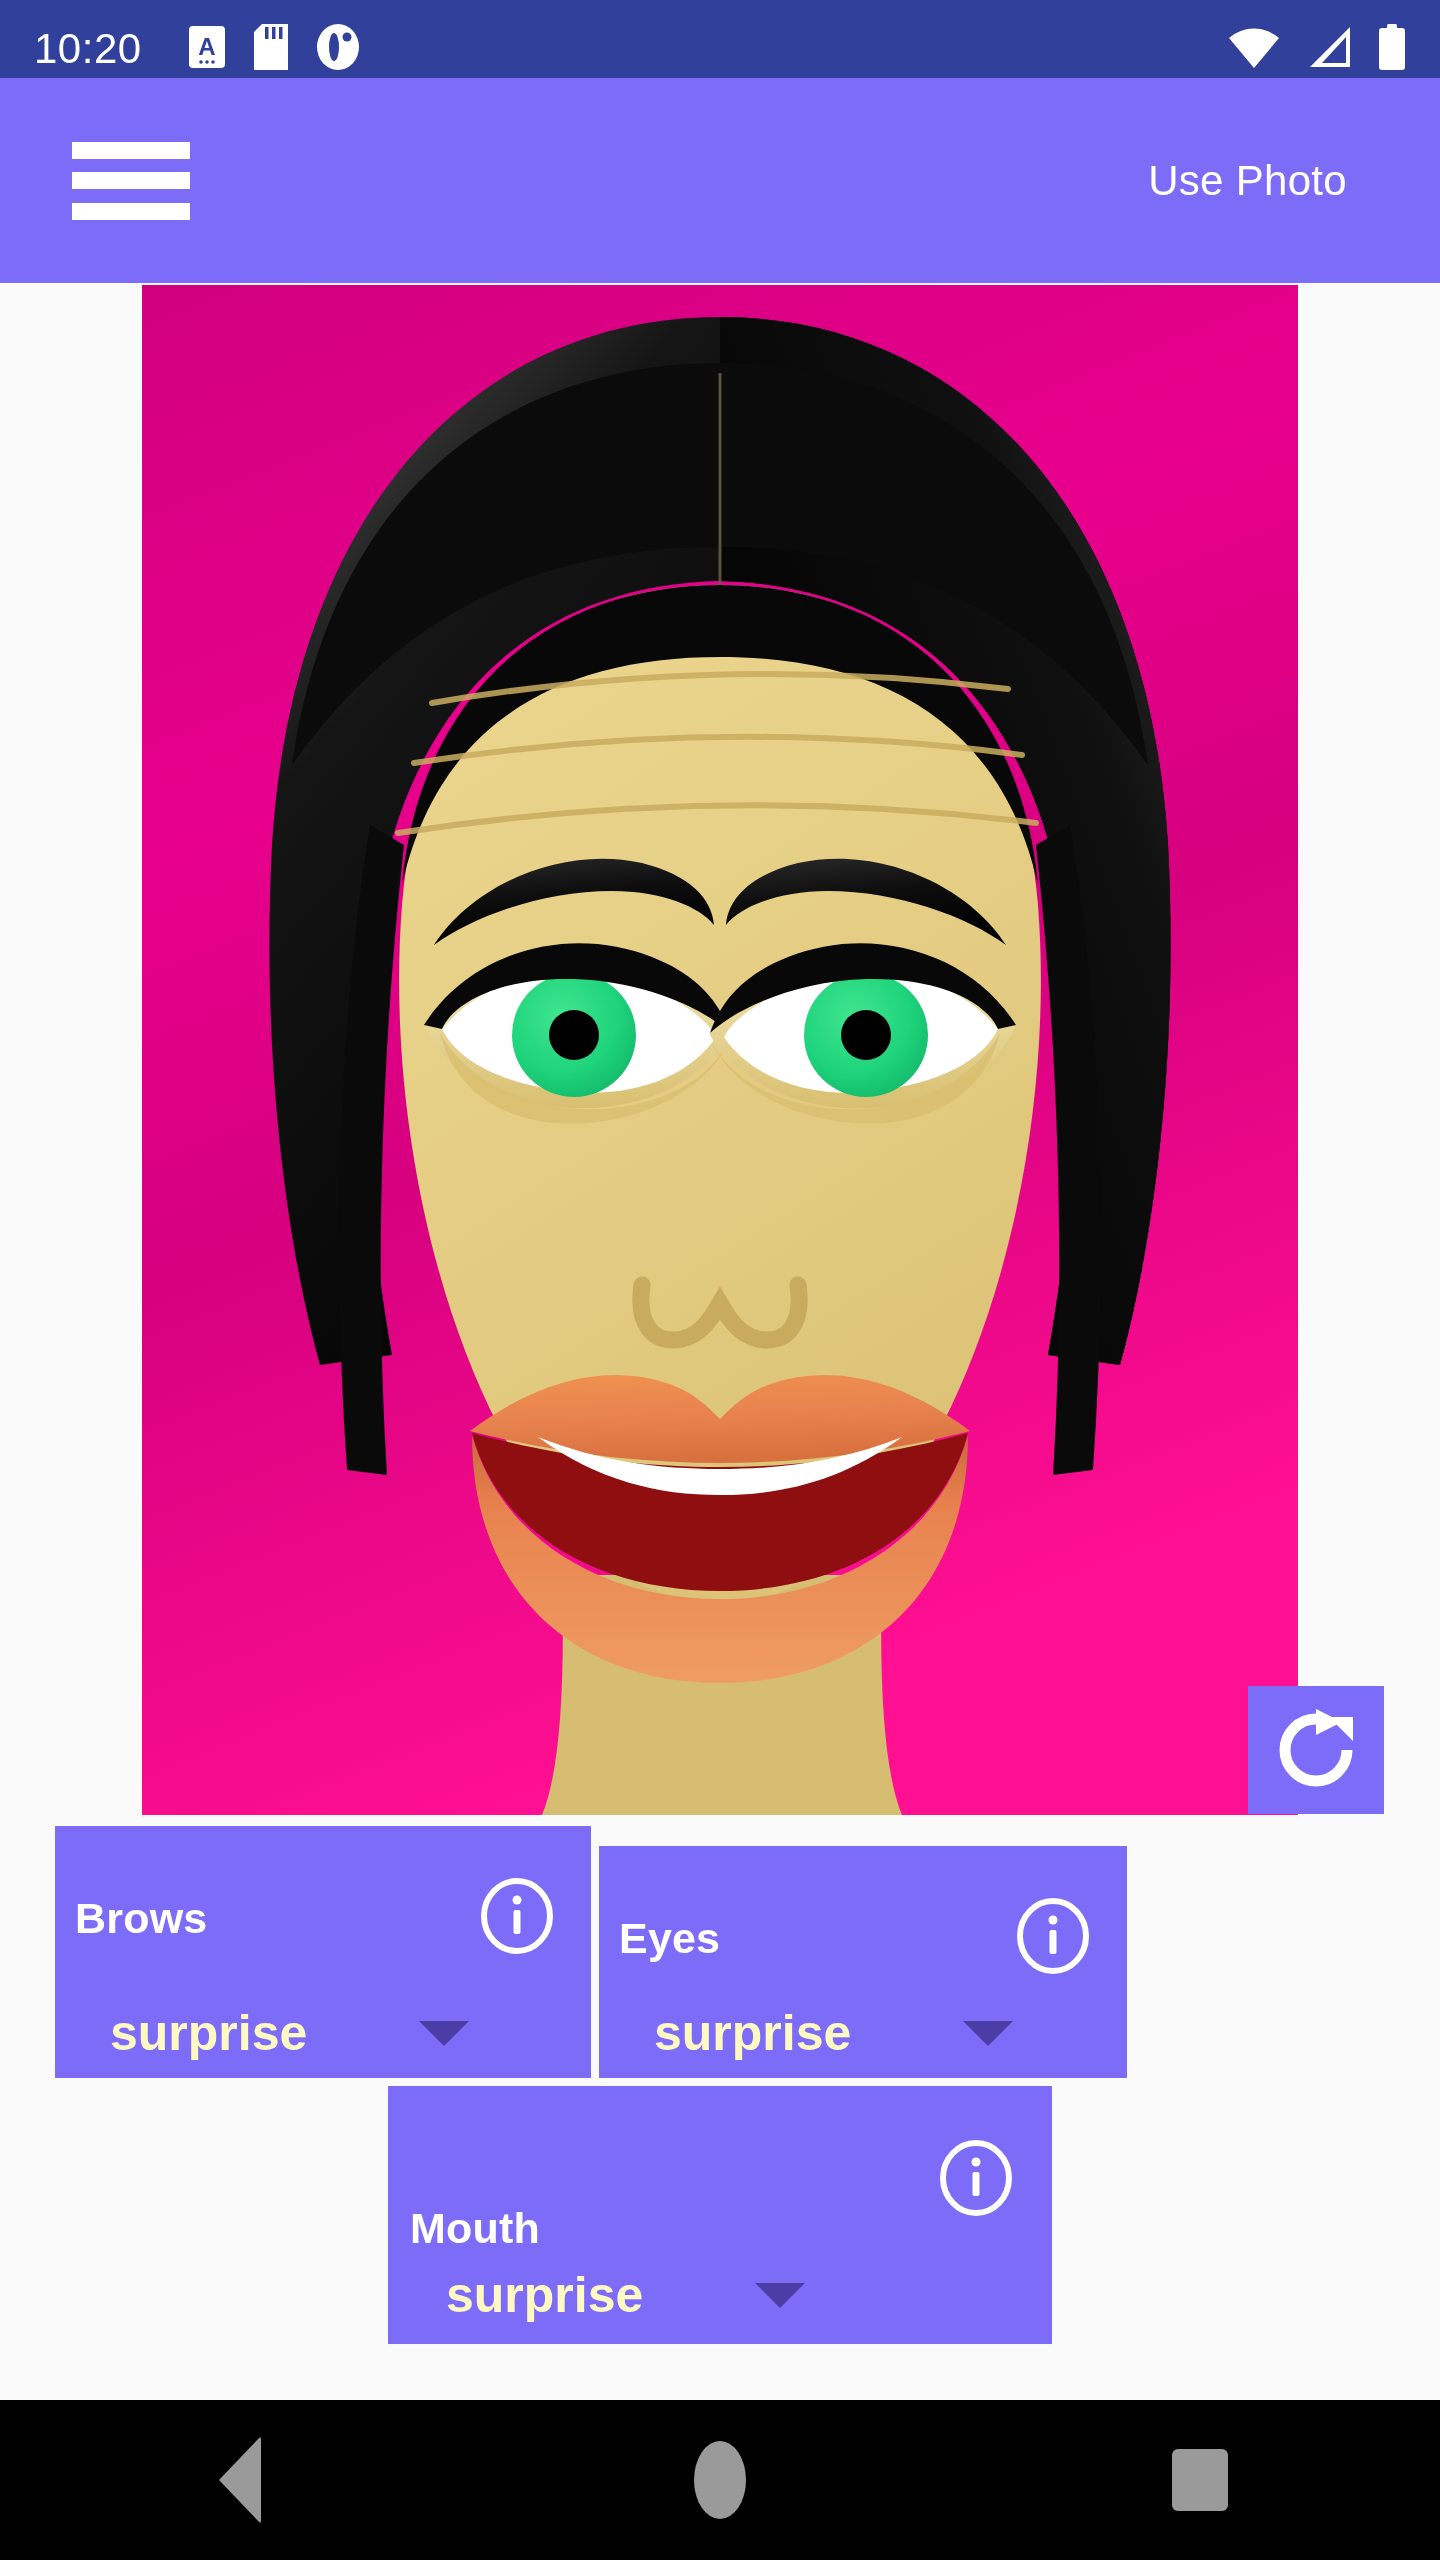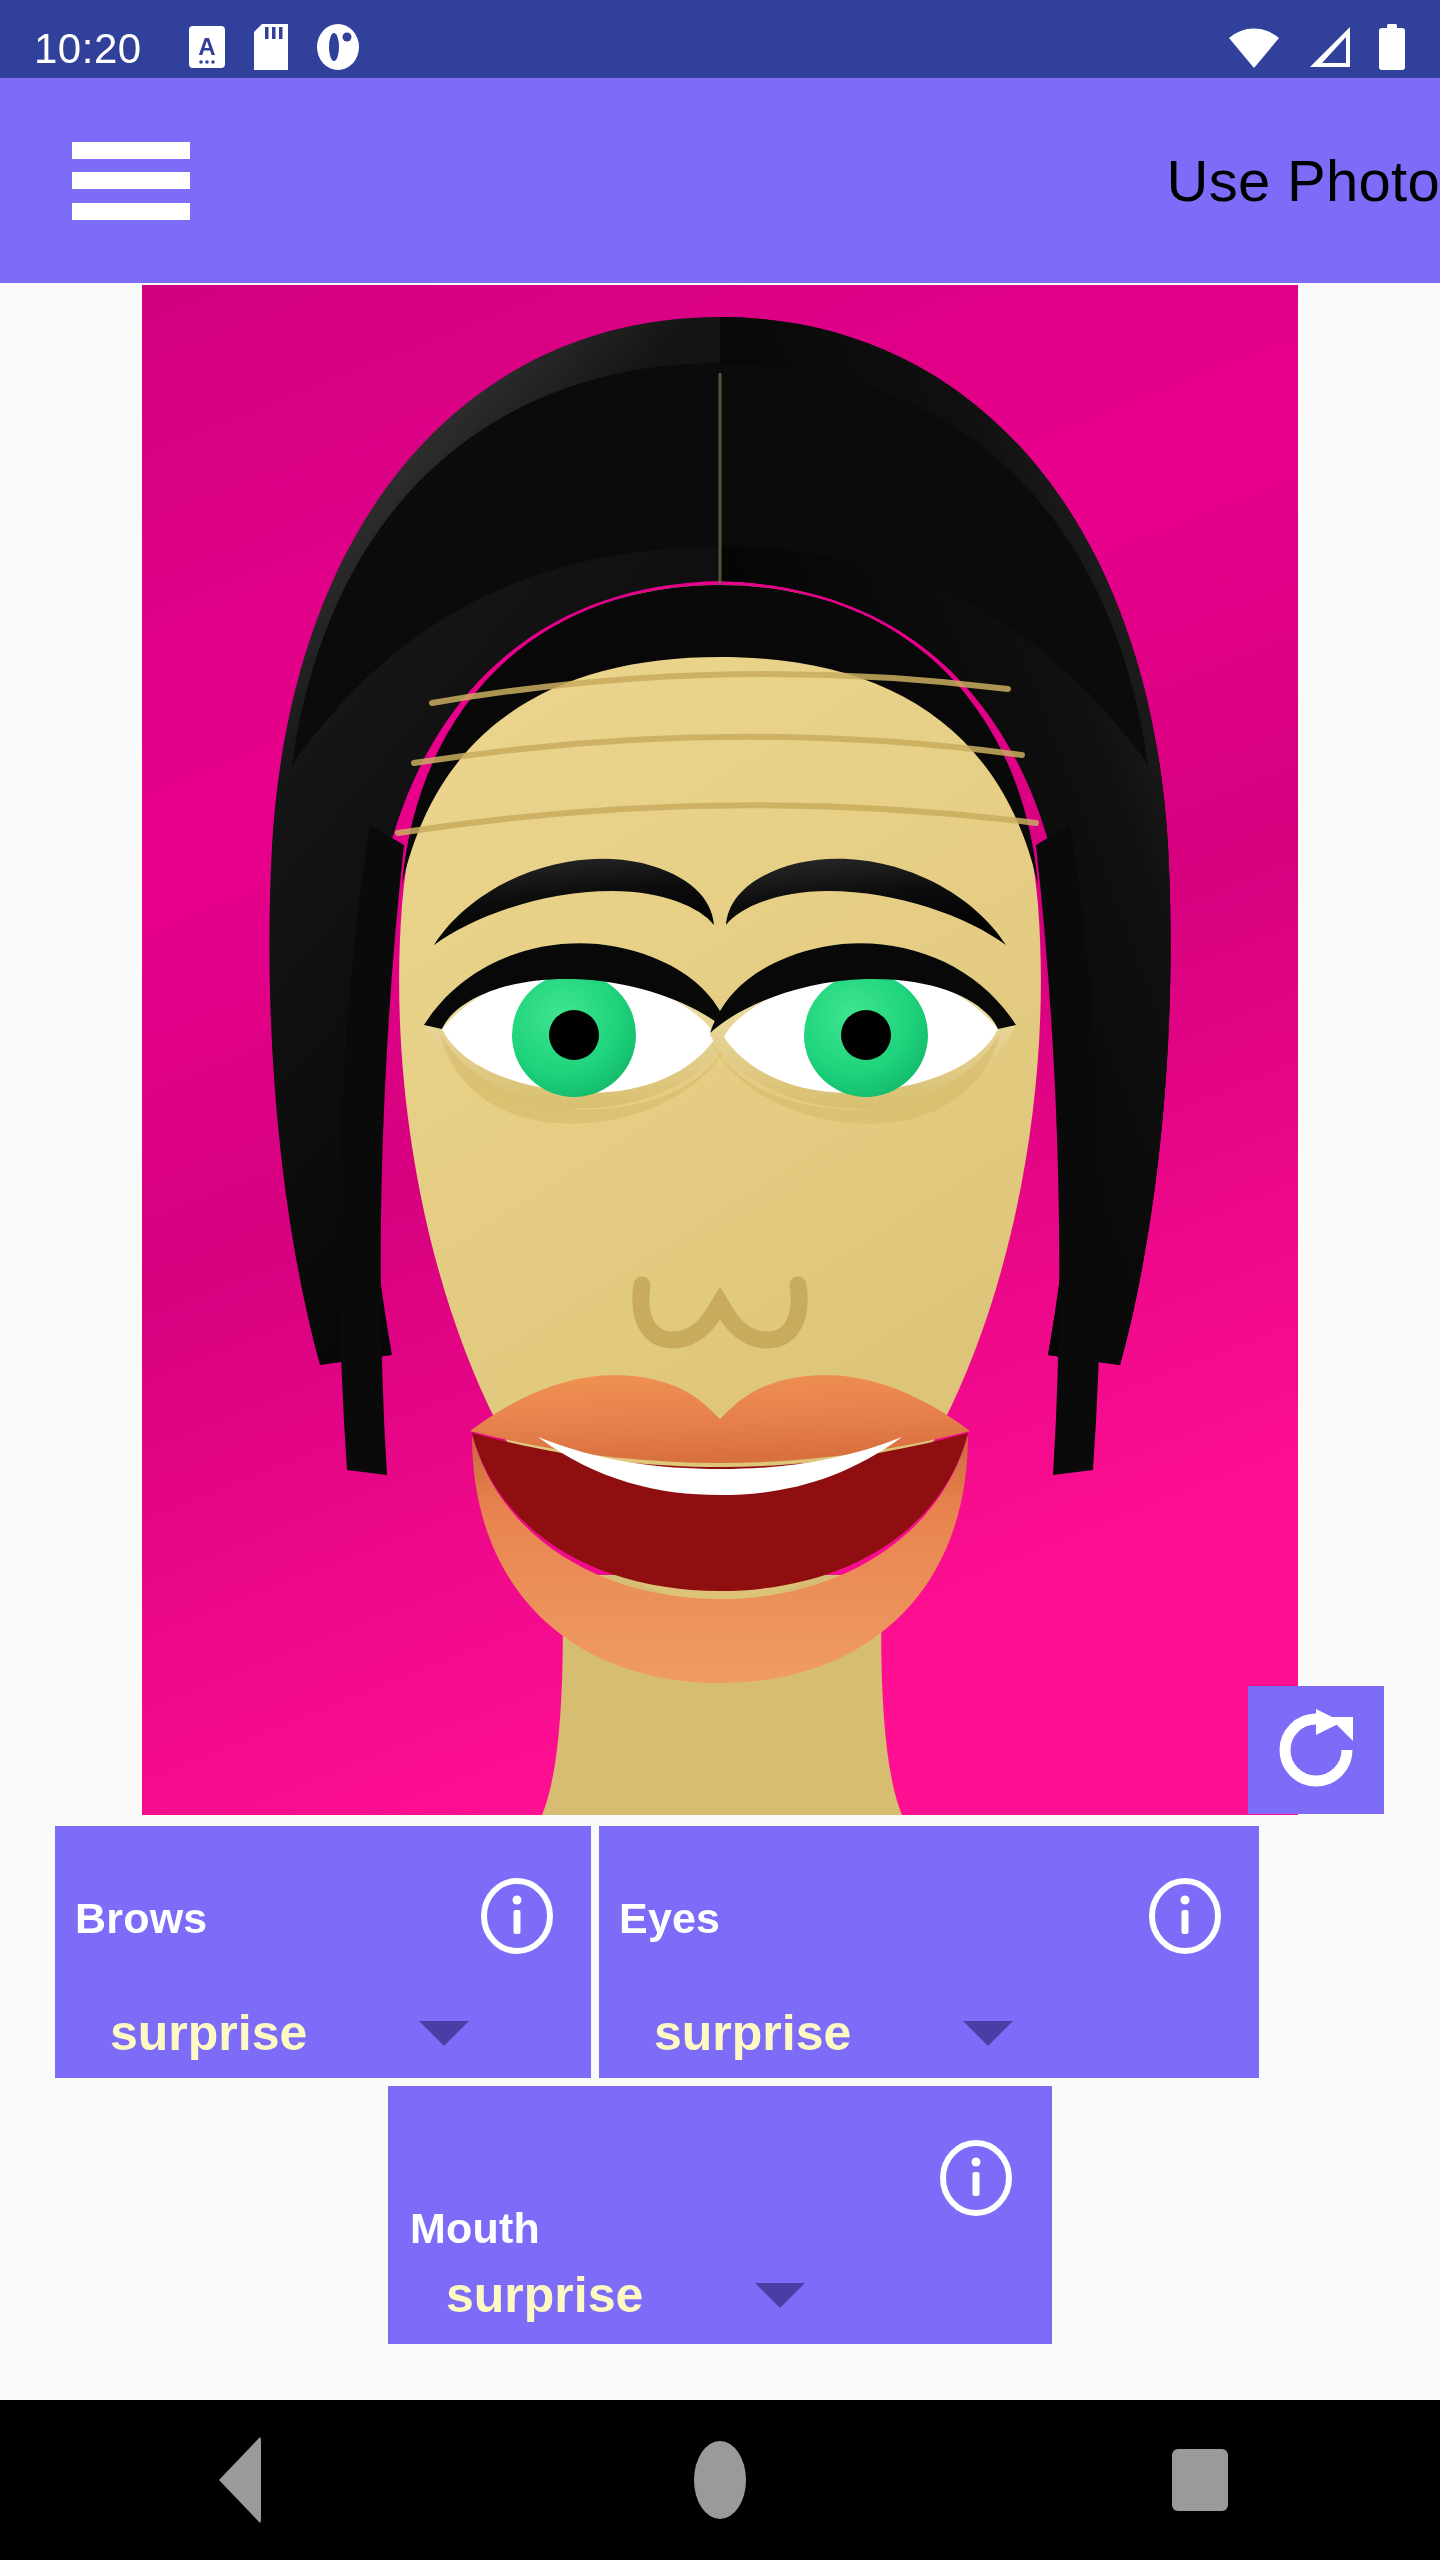--- a/index.html
+++ b/index.html
@@ -37,22 +37,22 @@
   }
   .hamburger {
     width: 118px; height: 78px;
     margin-left: 72px;
     display: flex; flex-direction: column; justify-content: space-between;
     cursor: pointer;
   }
   .hamburger span { display: block; width: 118px; height: 17px; background: #ffffff; }
   .appbar-spacer { flex: 1; }
   .appbar-title {
-    color: #000000; font-size: 58px; font-weight: 400;
-    letter-spacing: 0.3px;
+    color: #ffffff; font-size: 42px; font-weight: 400;
+    margin-right: 93px; letter-spacing: 0.3px;
   }
 
   
   .photo-wrap {
     position: absolute; left: 142px; top: 285px;
     width: 1156px; height: 1530px;
     overflow: hidden;
     background: #e8008c;
   }
   .photo-wrap svg { display: block; width: 1156px; height: 1530px; }
@@ -72,21 +72,21 @@
     width: 1330px; height: 252px;
     display: flex; gap: 8px;
   }
   .panel {
     background: #7d6cf7;
     position: relative;
     padding: 0;
     cursor: default;
   }
   .panel-brows { width: 536px; }
-  .panel-eyes  { width: 660px; }
+  .panel-eyes  { width: 528px; margin-top: 20px; }
   .panel-mouth {
     position: absolute; left: 388px; top: 2086px;
     width: 664px; height: 258px;
     background: #7d6cf7;
   }
   .panel-label {
     position: absolute; left: 20px; top: 68px;
     color: #ffffff; font-size: 43px; font-weight: bold;
     letter-spacing: 0.2px;
   }

